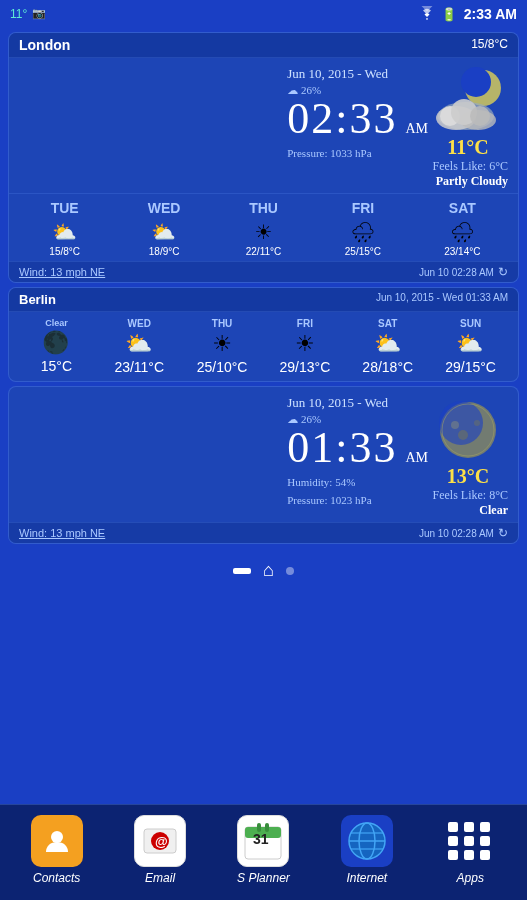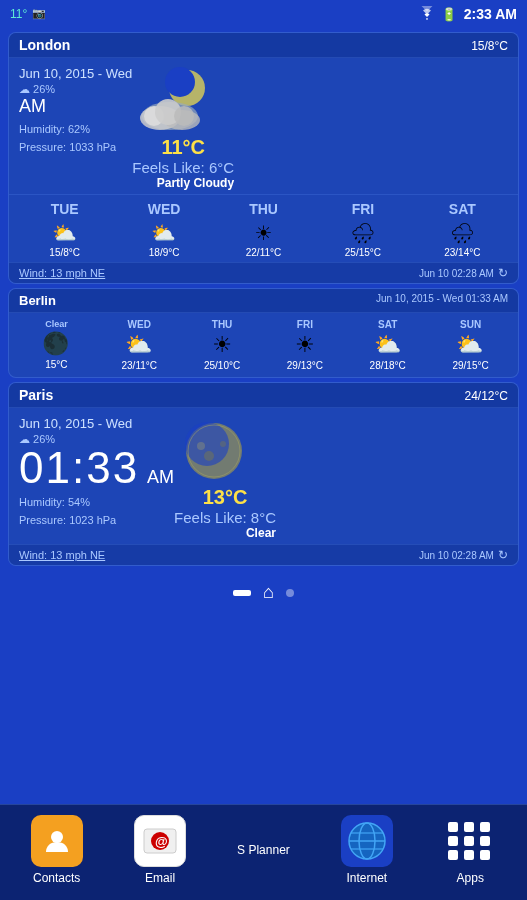--- a/index.html
+++ b/index.html
@@ -30,51 +30,52 @@
       border-radius: 8px;
       margin: 4px 8px;
       padding: 0;
       overflow: hidden;
       border: 1px solid rgba(100,150,255,0.3);
     }
 
     .widget-header {
       display: flex;
       justify-content: space-between;
-      align-items: flex-end;
+      align-items: flex-start;
       padding: 4px 10px;
       background: rgba(20, 55, 160, 0.9);
       border-bottom: 1px solid rgba(100,150,255,0.2);
     }
     .city-name { color: white; font-size: 14px; font-weight: bold; }
     .temp-range { color: white; font-size: 12px; }
 
     
     .widget-main {
       display: flex;
       padding: 8px 10px 4px 10px;
-      justify-content: flex-start;
+      justify-content: flex-end;
       align-items: flex-start;
+      font-family: Liberation Serif, serif;
     }
     .widget-left {}
     .widget-date { color: #cce0ff; font-size: 13px; margin-bottom: 2px; }
     .widget-humidity { color: #aac8ff; font-size: 11px; }
     .widget-time { color: white; font-size: 44px; font-weight: 300; letter-spacing: 2px; line-height: 1; }
-    .widget-ampm { color: white; font-size: 18px; font-weight: normal; }
+    .widget-ampm { color: white; font-size: 14px; font-weight: normal; }
     .widget-details { color: #aac8ff; font-size: 11px; margin-top: 4px; line-height: 1.6; }
     .widget-right { text-align: right; }
     .weather-icon-large {
       width: 80px;
       height: 70px;
       display: flex;
       align-items: center;
       justify-content: center;
     }
     .temp-main { color: #fde047; font-size: 20px; font-weight: bold; text-align: center; }
-    .feels-like { color: #aac8ff; font-size: 15px; text-align: right; }
+    .feels-like { color: #aac8ff; font-size: 12px; text-align: right; }
     .condition { color: white; font-size: 12px; font-weight: bold; text-align: right; }
 
     
     .forecast-strip {
       display: flex;
       justify-content: space-around;
       padding: 6px 6px 4px;
       border-top: 1px solid rgba(100,150,255,0.2);
     }
     .forecast-day {
@@ -116,21 +117,21 @@
       padding: 6px 6px;
     }
     .compact-day {
       display: flex;
       flex-direction: column;
       align-items: center;
       flex: 1;
     }
     .compact-day-name { color: #aac8ff; font-size: 10px; font-weight: bold; }
     .compact-icon { font-size: 22px; margin: 2px 0; }
-    .compact-temp { color: white; font-size: 10px; }
+    .compact-temp { color: white; font-size: 14px; }
 
     
     .page-dots {
       display: flex;
       justify-content: center;
       align-items: center;
       gap: 12px;
       padding: 12px 0 8px;
     }
     .dot { width: 8px; height: 8px; border-radius: 50%; background: rgba(255,255,255,0.4); }
@@ -157,21 +158,21 @@
     }
     .dock-icon {
       width: 52px;
       height: 52px;
       border-radius: 10px;
       display: flex;
       align-items: center;
       justify-content: center;
       font-size: 26px;
     }
-    .dock-label { color: white; font-size: 12px; text-align: center; }
+    .dock-label { color: white; font-size: 12px; text-align: center; font-style: italic; }
 
     .icon-contacts { background: #f4a020; }
     .icon-email { background: white; border: 1px solid #ddd; }
     .icon-splanner { background: white; border: 1px solid #ddd; }
     .icon-internet { background: #1a3fc4; }
     .icon-apps { background: transparent; }
 
     .time-row { display: flex; align-items: baseline; gap: 8px; }
 
     
@@ -216,24 +217,24 @@
     <span class="temp-range">15/8°C</span>
   </div>
   <div class="widget-main">
     <div class="widget-left">
       <div class="widget-date">Jun 10, 2015 - Wed</div>
       <div class="widget-humidity">
         <span>☁</span>
         <span>26%</span>
       </div>
       <div class="time-row">
+        <span class="widget-time">02:33</span>
         <span class="widget-ampm">AM</span>
       </div>
       <div class="widget-details">
-        <div>Humidity: 62%</div>
         <div>Pressure: 1033 hPa</div>
       </div>
     </div>
     <div class="widget-right">
 
       <div class="weather-icon-large">
         <svg width="80" height="70" viewBox="0 0 80 70">
 
           <circle cx="55" cy="22" r="18" fill="#c8c060" opacity="0.9"></circle>
           <circle cx="48" cy="16" r="15" fill="#1a3fc4"></circle>
@@ -322,24 +323,20 @@
     </div>
     <div class="compact-day">
       <span class="compact-day-name">SUN</span>
       <span class="compact-icon">⛅</span>
       <span class="compact-temp">29/15°C</span>
     </div>
   </div>
 </div>
 
 <div class="weather-widget">
-  <div class="widget-header">
-    <span class="city-name">Paris</span>
-    <span class="temp-range">24/12°C</span>
-  </div>
   <div class="widget-main">
     <div class="widget-left">
       <div class="widget-date">Jun 10, 2015 - Wed</div>
       <div class="widget-humidity">
         <span>☁</span>
         <span>26%</span>
       </div>
       <div class="time-row">
         <span class="widget-time">01:33</span>
         <span class="widget-ampm">AM</span>
@@ -399,20 +396,29 @@
       <svg width="36" height="28" viewBox="0 0 36 28">
         <rect x="2" y="2" width="32" height="24" rx="3" fill="#f0f0f0" stroke="#ccc" stroke-width="1"></rect>
         <circle cx="18" cy="14" r="9" fill="#cc0000"></circle>
         <text x="13" y="19" font-size="13" fill="white" font-weight="bold">@</text>
       </svg>
     </div>
     <span class="dock-label">Email</span>
   </div>
 
   <div class="dock-item">
+    <div class="dock-icon icon-splanner">
+      <svg width="40" height="40" viewBox="0 0 40 40">
+        <rect x="2" y="6" width="36" height="32" rx="3" fill="white" stroke="#ccc"></rect>
+        <rect x="2" y="6" width="36" height="11" rx="3" fill="#4caf50"></rect>
+        <rect x="14" y="2" width="4" height="9" rx="2" fill="#388e3c"></rect>
+        <rect x="22" y="2" width="4" height="9" rx="2" fill="#388e3c"></rect>
+        <text x="10" y="23" font-size="14" fill="#222" font-weight="bold">31</text>
+      </svg>
+    </div>
     <span class="dock-label">S Planner</span>
   </div>
 
   <div class="dock-item">
     <div class="dock-icon icon-internet">
       <svg width="40" height="40" viewBox="0 0 40 40">
         <circle cx="20" cy="20" r="18" fill="#1565c0"></circle>
         <ellipse cx="20" cy="20" rx="8" ry="18" fill="none" stroke="#42a5f5" stroke-width="1.5"></ellipse>
         <line x1="2" y1="20" x2="38" y2="20" stroke="#42a5f5" stroke-width="1.5"></line>
         <line x1="4" y1="12" x2="36" y2="12" stroke="#42a5f5" stroke-width="1.2"></line>

